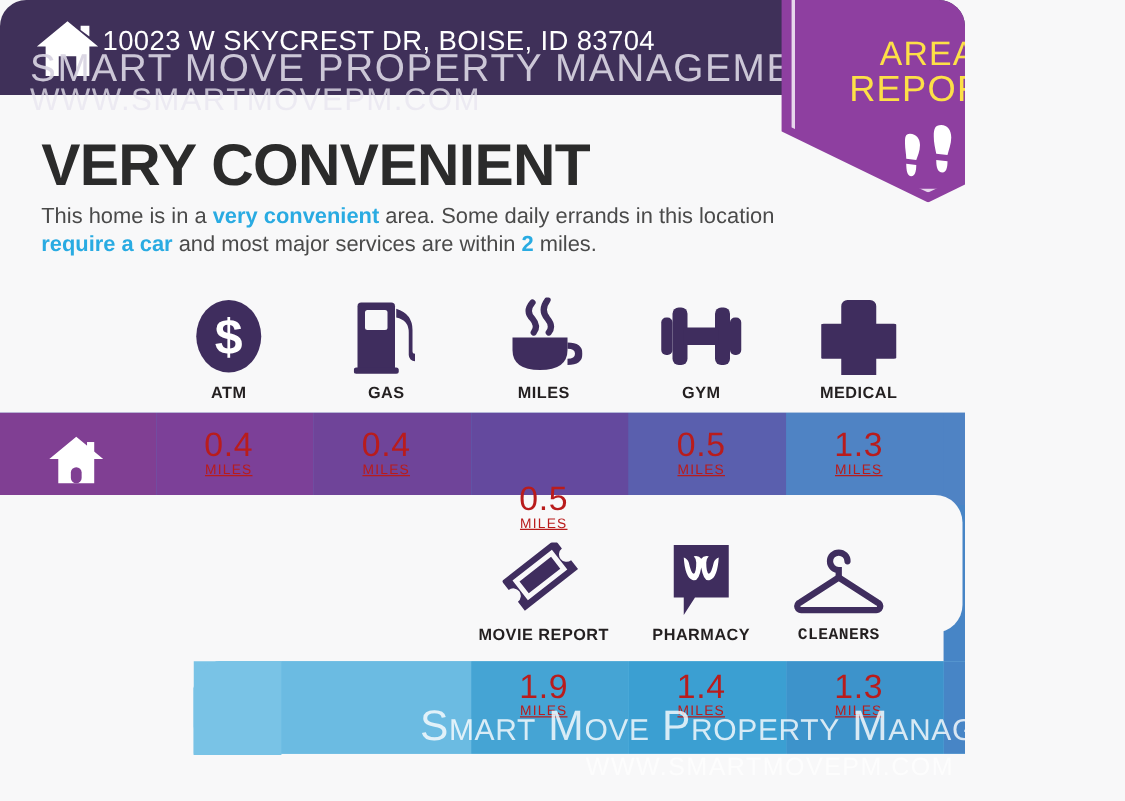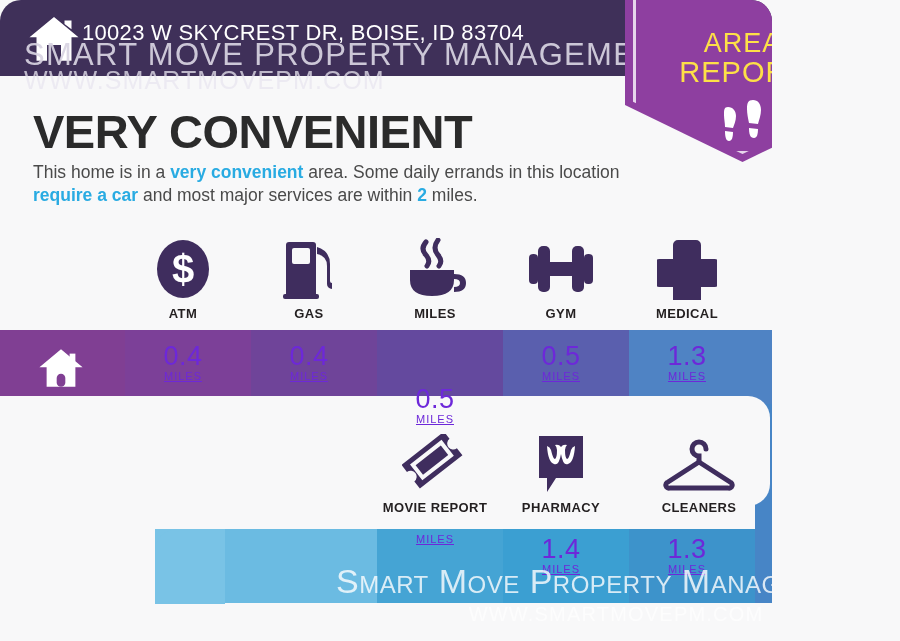--- a/index.html
+++ b/index.html
@@ -87,21 +87,21 @@
   .icon-row { position:absolute; }
   .icon-cell { position:absolute; text-align:center; width:126px; }
   .icon-glyph { height:62px; display:flex; align-items:flex-end; justify-content:center; }
   .icon-glyph svg { display:block; }
   .icon-label {
     margin-top:6px; font-size:13px; font-weight:bold; color:#231f20; letter-spacing:.4px;
   }
 
   
   .dist {
-    position:absolute; width:126px; text-align:center; color:#6d28d9;
+    position:absolute; width:126px; text-align:center; color:#b91c1c;
   }
   .dist .v { font-size:27px; line-height:30px; font-weight:400; letter-spacing:.5px; }
   .dist .u { font-size:11px; letter-spacing:1px; margin-top:-1px;text-decoration:underline; }
 
   
   .band-home { position:absolute; left:38px; top:345px; width:46px; height:46px; }
   .band-home svg { width:100%; height:100%; }
 
   
   .wm {
@@ -309,32 +309,33 @@
         <svg width="54" height="60" viewBox="0 0 54 60" xmlns="http://www.w3.org/2000/svg">
           <path d="M5 2 h44 v42 h-27 l-9 14 v-14 h-8 Z" fill="#3f2d5e"></path>
           <path d="M13 12 q1 16 7 18 q5 2 7 -10 q2 12 7 10 q6 -2 7 -18
                    q-3 1 -4 4 q-2 9 -4 9 q-2 -1 -2 -9 q0 -3 2 -5 q-4 -1 -6 2
                    q-2 -3 -6 -2 q2 2 2 5 q0 8 -2 9 q-2 0 -4 -9 q-1 -3 -4 -4 Z" fill="#ffffff"></path>
         </svg>
       </div>
       <div class="icon-label">PHARMACY</div>
     </div>
 
-    <div class="icon-cell" style="left:636px; top:432px;">
+    <div class="icon-cell" style="left:608px; top:432px;font-family:Liberation Mono, monospace;">
       <div class="icon-glyph">
         <svg width="74" height="58" viewBox="0 0 74 58" xmlns="http://www.w3.org/2000/svg">
           <path d="M37 26 V20 a7 7 0 1 1 7 -7" stroke="#3f2d5e" stroke-width="5" fill="none" stroke-linecap="round"></path>
           <path d="M37 26 L6 46 a3 3 0 0 0 2 6 h58 a3 3 0 0 0 2 -6 Z" stroke="#3f2d5e" stroke-width="5" fill="none" stroke-linejoin="round"></path>
         </svg>
       </div>
       <div class="icon-label">CLEANERS</div>
     </div>
   </div>
 
   <div class="dist" style="left:372px; top:534px;">
+    <div class="v">1.9</div>
     <div class="u">MILES</div>
   </div>
   <div class="dist" style="left:498px; top:534px;">
     <div class="v">1.4</div>
     <div class="u">MILES</div>
   </div>
   <div class="dist" style="left:624px; top:534px;">
     <div class="v">1.3</div>
     <div class="u">MILES</div>
   </div>

